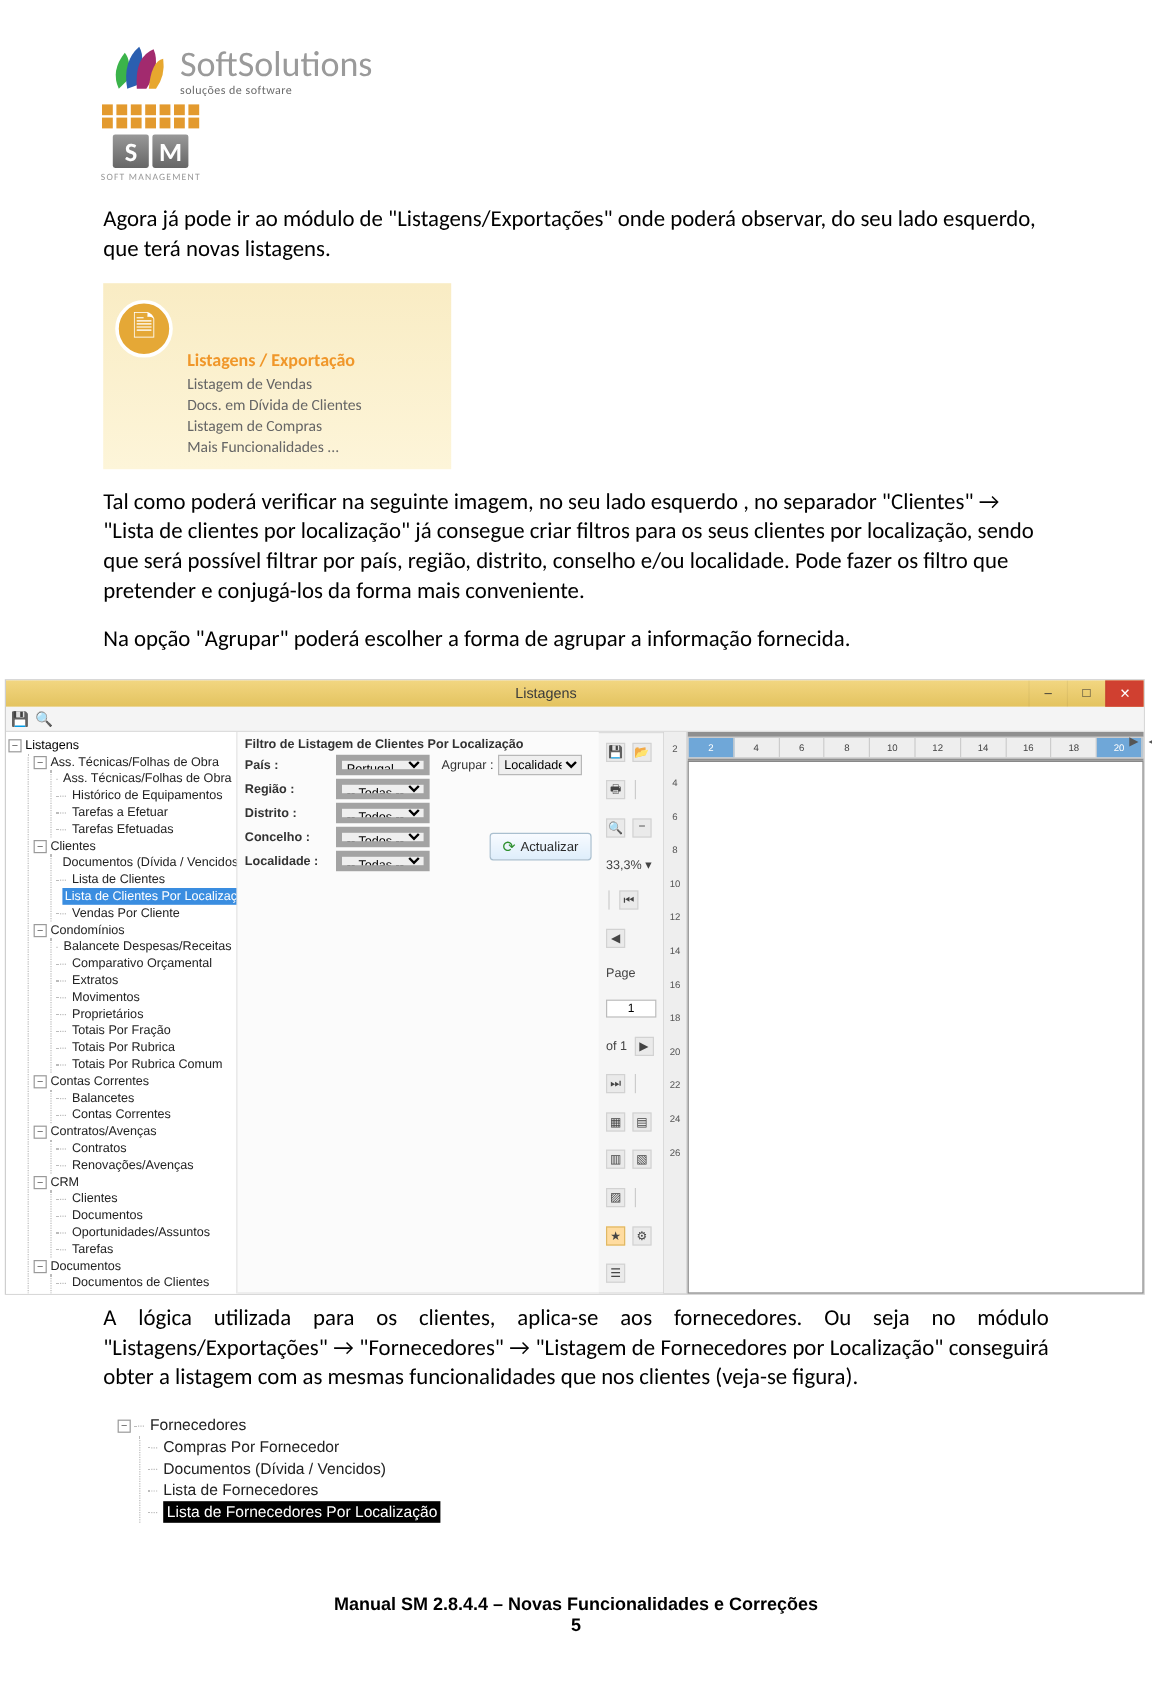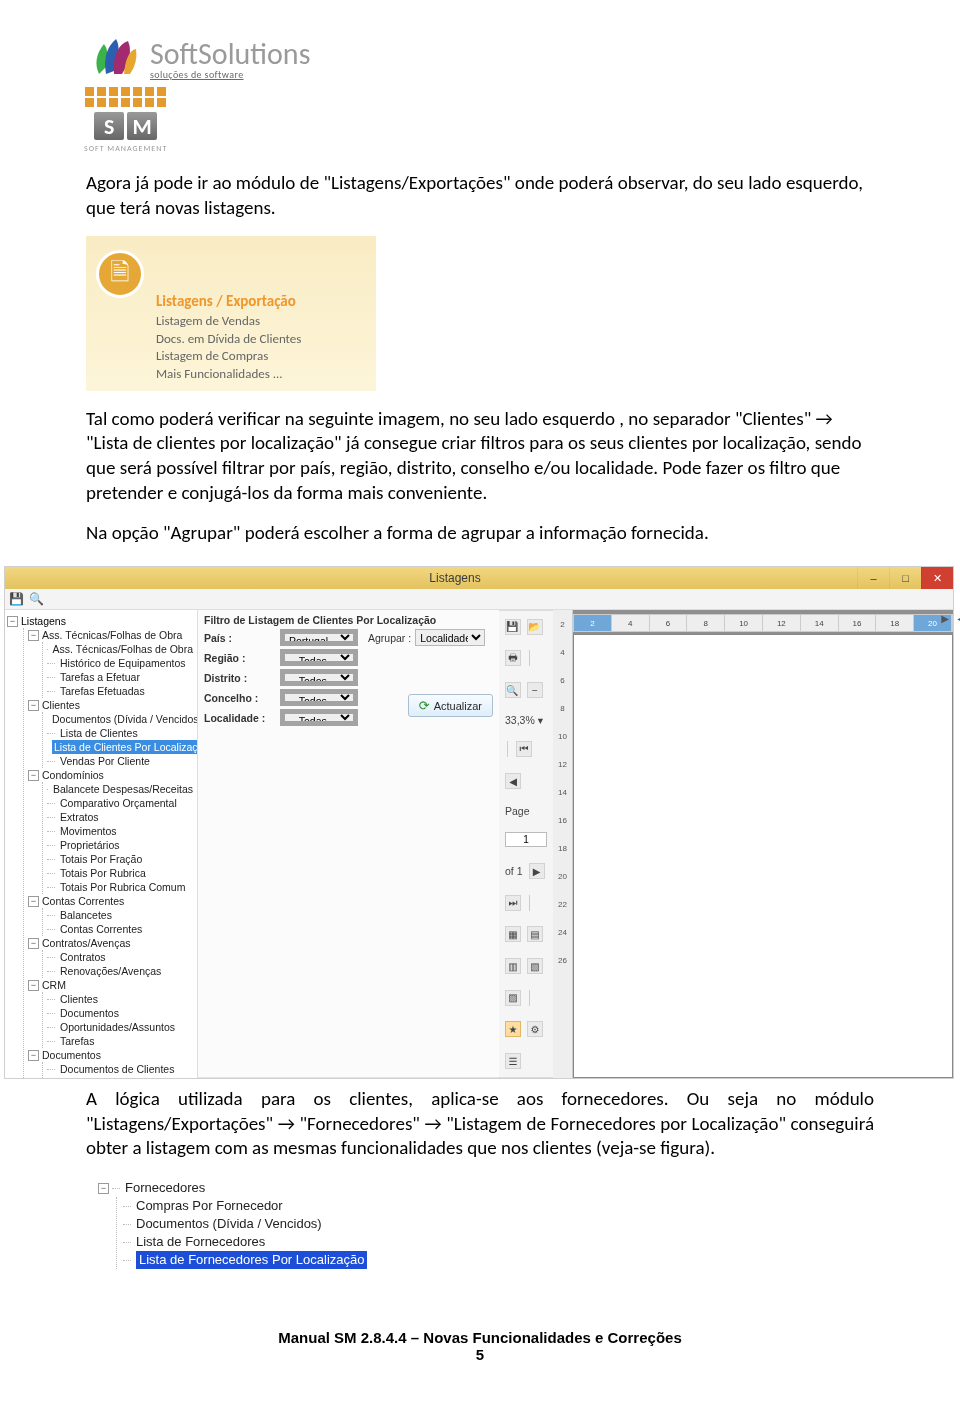--- a/index.html
+++ b/index.html
@@ -6,21 +6,21 @@
   body { width: 960px; font-family: Calibri, Arial, sans-serif; background: #fff; color: #000; }
 
   .page { padding: 0 0 40px 0; }
 
   .header { display: flex; justify-content: space-between; align-items: flex-start; padding: 29px 84px 10px 84px; flex-direction: column; }
   .logo-left { display: flex; align-items: center; gap: 8px; }
   .logo-left svg { flex: none; }
   .logo-left-text { display: flex; flex-direction: column; }
   .logo-left-text .big { font-size: 30px; font-weight: bold; color: #4a4a4a; }
   .logo-left-text .big span { color: #9a9a9a; font-weight: normal; }
-  .logo-left-text .small { font-size: 10px; color: #6b6b6b; margin-top: -4px; letter-spacing: 0.4px; text-decoration: underline;}
+  .logo-left-text .small { font-size: 10px; color: #6b6b6b; margin-top: -4px; letter-spacing: 0.4px;}
 
   .logo-right { display: flex; flex-direction: column; align-items: center; }
   .dots-row { display: flex; gap: 3px; margin-bottom: 2px;}
   .dot { width: 9px; height: 9px; background: #e39a2e; }
   .sm-letters { display:flex; gap:3px; margin-top:3px;}
   .sm-letters .bar { width: 30px; height: 28px; background: linear-gradient(180deg,#999,#666); display:flex; align-items:center; justify-content:center; color:#fff; font-weight:bold; font-size:22px; border-radius:2px;}
   .sm-sub { font-size: 8px; color: #999; letter-spacing: 1px; margin-top: 3px; text-align: right;}
 
   .para { padding: 8px 86px; font-size: 19px; line-height: 1.3; }
 
@@ -81,21 +81,21 @@
   .blank-doc { width:380px; flex:1; background:#fff; border:1px solid #888;}
   .viewer-scroll { height:16px; background:#f0f0f0; border-top:1px solid #ccc; position:relative;}
   .viewer-scroll .arrow-l,.viewer-scroll .arrow-r{ position:absolute; top:0; width:16px;height:16px; line-height:14px; display:flex; align-items:center; justify-content:center; font-size:10px; color:#555;}
   .viewer-scroll .arrow-l{left:0;} .viewer-scroll .arrow-r{right:0;}
 
   
   .tree-snippet { margin: 10px 0 0 98px; width:300px; font-family: "Segoe UI", Tahoma, sans-serif; font-size:13px;}
   .tree-snippet .tree-children { margin-left:18px; padding-left:4px;}
   .tree-snippet .tree-label { font-size:13px; line-height:18px;}
   .tree-snippet .exp { width:11px; height:11px;}
-  .tree-snippet .tree-label.selected span.txt{ background:#1d4ed8; color:#fff; padding:0 3px;}
+  .tree-snippet .tree-label.selected span.txt{ background:#000000; color:#fff; padding:0 3px;}
 
   .footer { text-align:center; font-size:15px; font-weight:bold; margin-top:60px; font-family: Arial, sans-serif;}
   .footer .pagenum { font-weight:bold; }
 </style>
 </head>
 <body>
 
 <div class="page">
 
   <div class="header">

